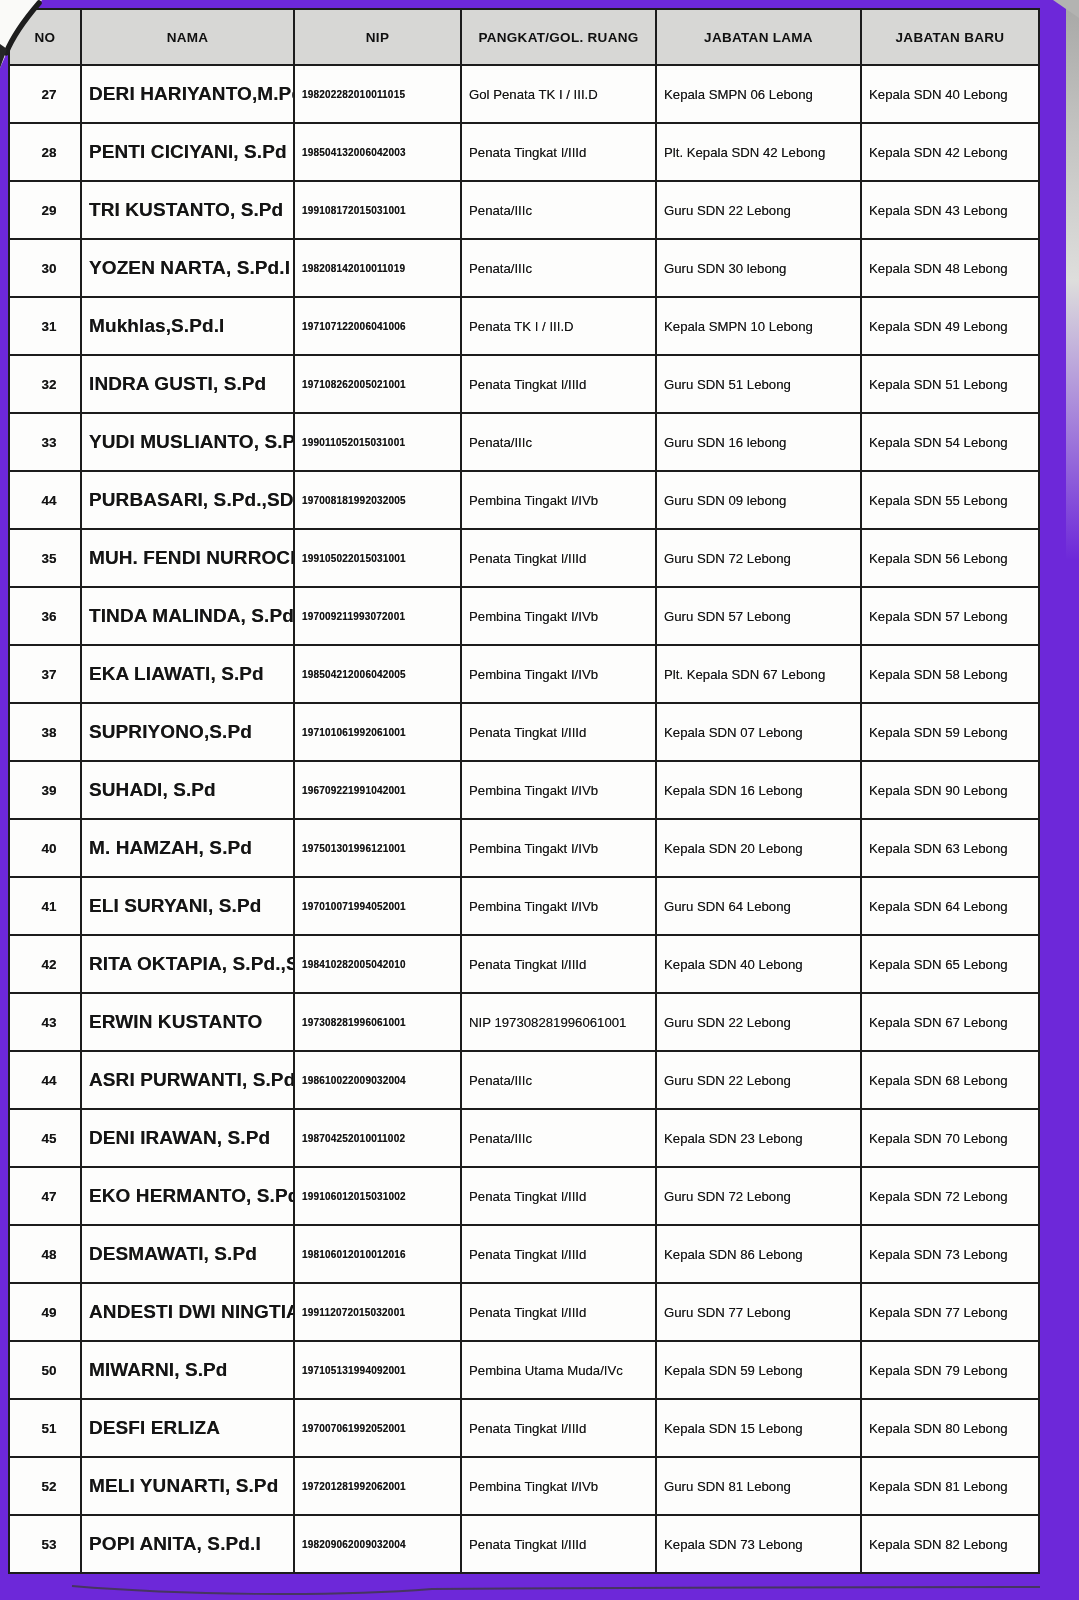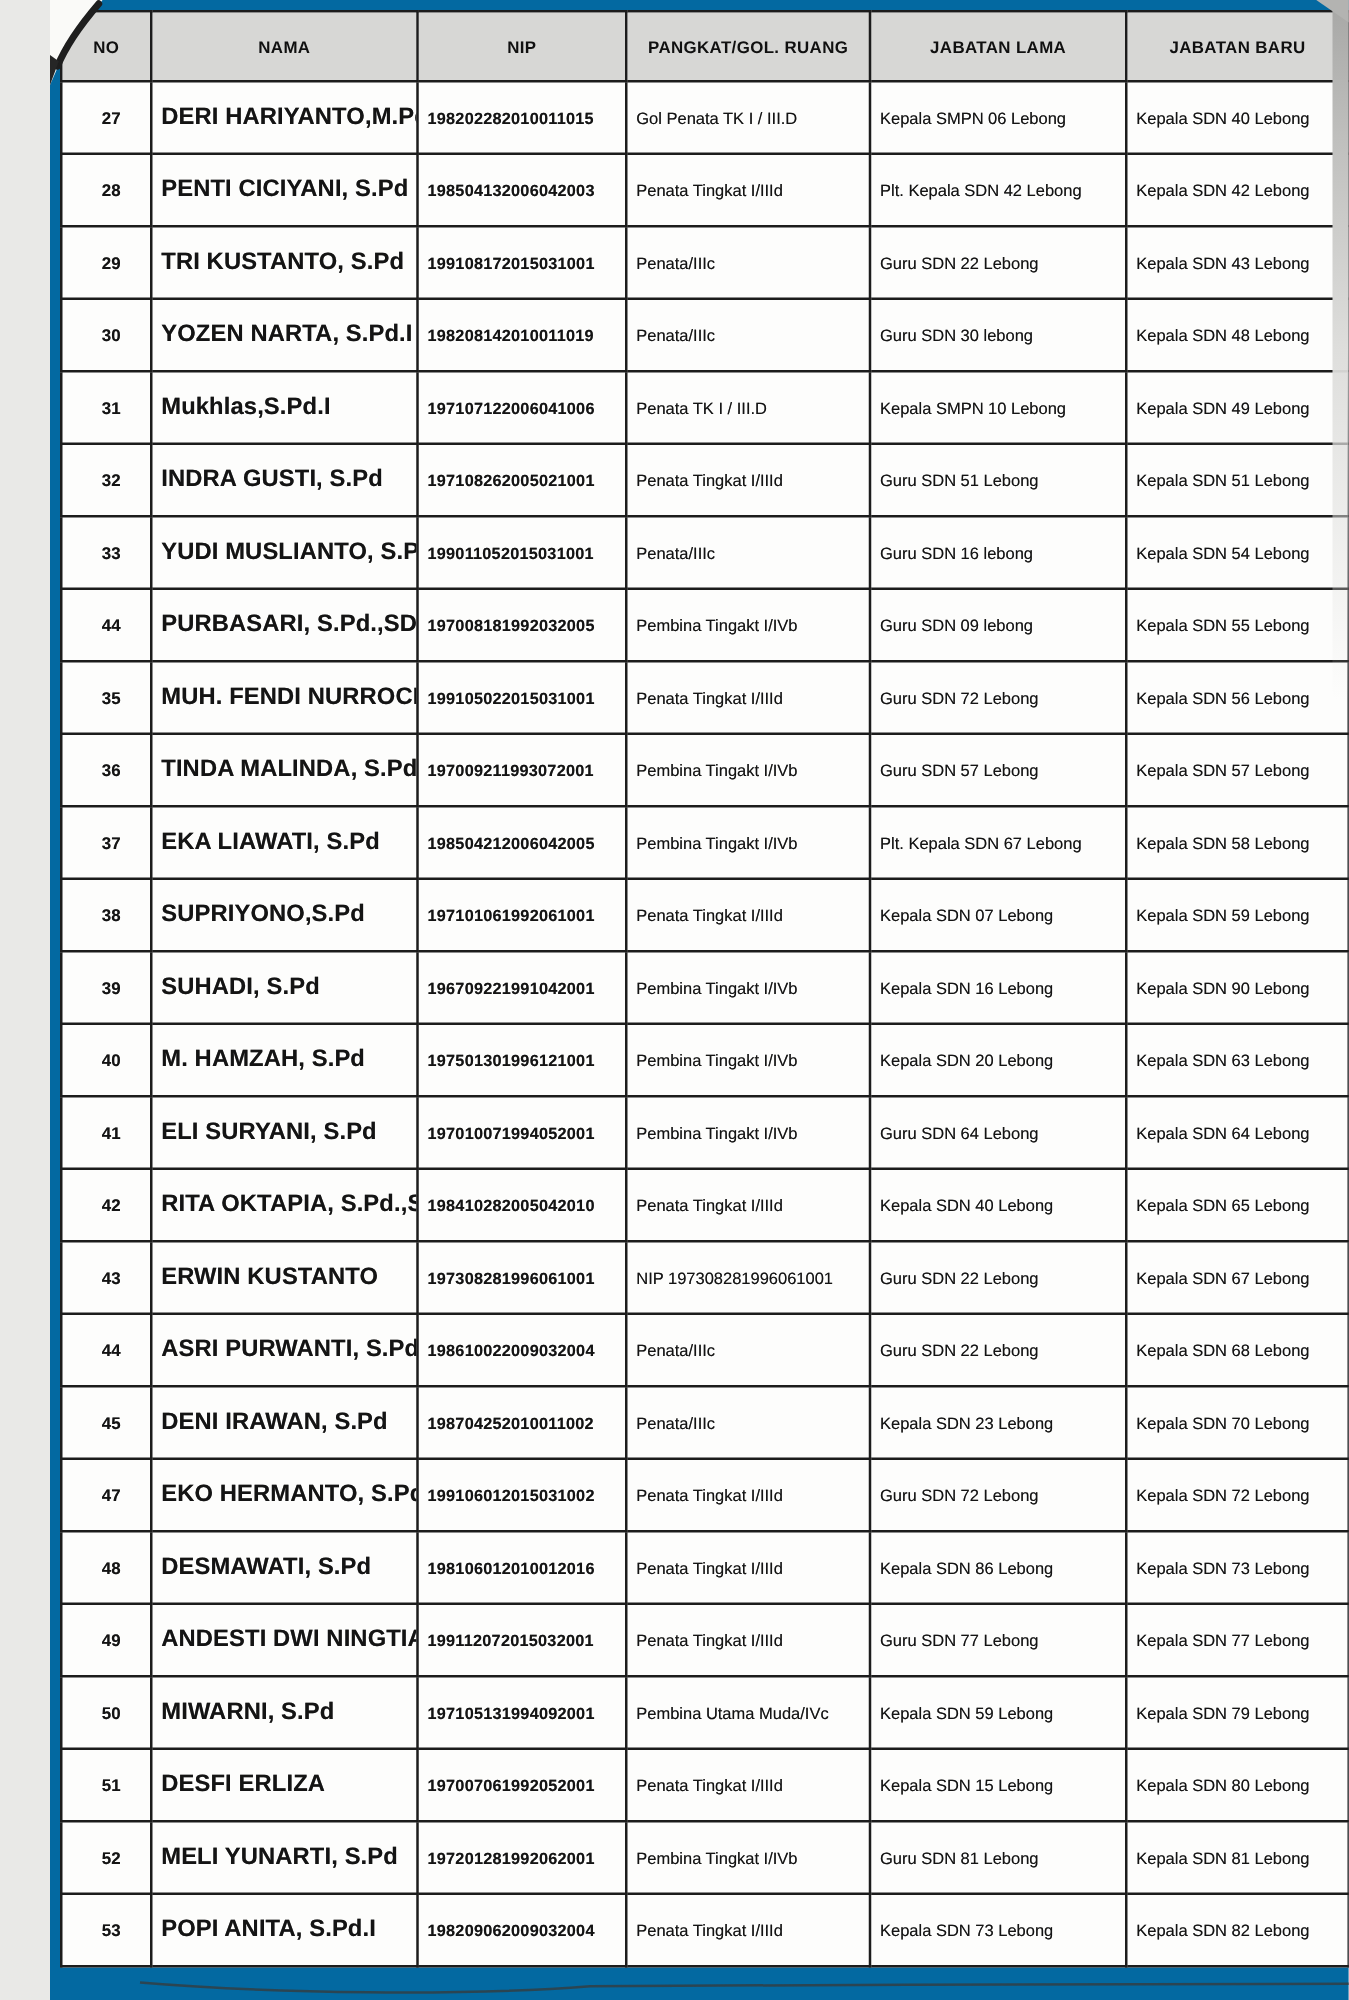--- a/index.html
+++ b/index.html
@@ -4,22 +4,21 @@
 <style>
   html,body{margin:0;padding:0;}
   body{
     width:1079px;height:1600px;
     background:#e9e9e7;
     overflow:hidden;position:relative;
     font-family:"Liberation Sans",sans-serif;
   }
   .page{
     position:absolute;inset:0;
-    background:#0369a1;
-    margin-left:40px;
+    background:#6d28d9;
   }
   
   table.doc-table{
     position:absolute;left:8px;top:8px;
     width:1030px;
     border-collapse:collapse;table-layout:fixed;
     background:#fdfdfc;
   }
   .doc-table th,.doc-table td{
     border:2.4px solid #1c1c1c;
@@ -34,21 +33,21 @@
     color:#101010;
   }
   .doc-table td{
     height:52px;
     font-size:13.2px;
     padding:2px 4px 2px 7px;
     text-shadow:0 0 .5px rgba(10,10,10,.55);
   }
   td.c-no{text-align:center;font-weight:bold;padding-left:12px;font-size:13.5px;}
   td.c-nama{font-weight:bold;font-size:19px;letter-spacing:.1px;}
-  td.c-nip{font-weight:bold;font-size:13px;letter-spacing:.2px;}
+  td.c-nip{font-weight:bold;font-size:10px;letter-spacing:.2px;}
   td.c-pangkat,td.c-lama,td.c-baru{font-weight:normal;}
   
   .fold{position:absolute;left:0;top:0;z-index:6;}
   
   .right-edge{
     position:absolute;right:0;top:0;width:13px;height:560px;z-index:5;
     background:linear-gradient(180deg,#a7a7a5 0,#bfbfbd 110px,#dededc 280px,rgba(250,250,248,0) 100%);
   }
   .corner-nick{
     position:absolute;right:0;top:0;z-index:6;

